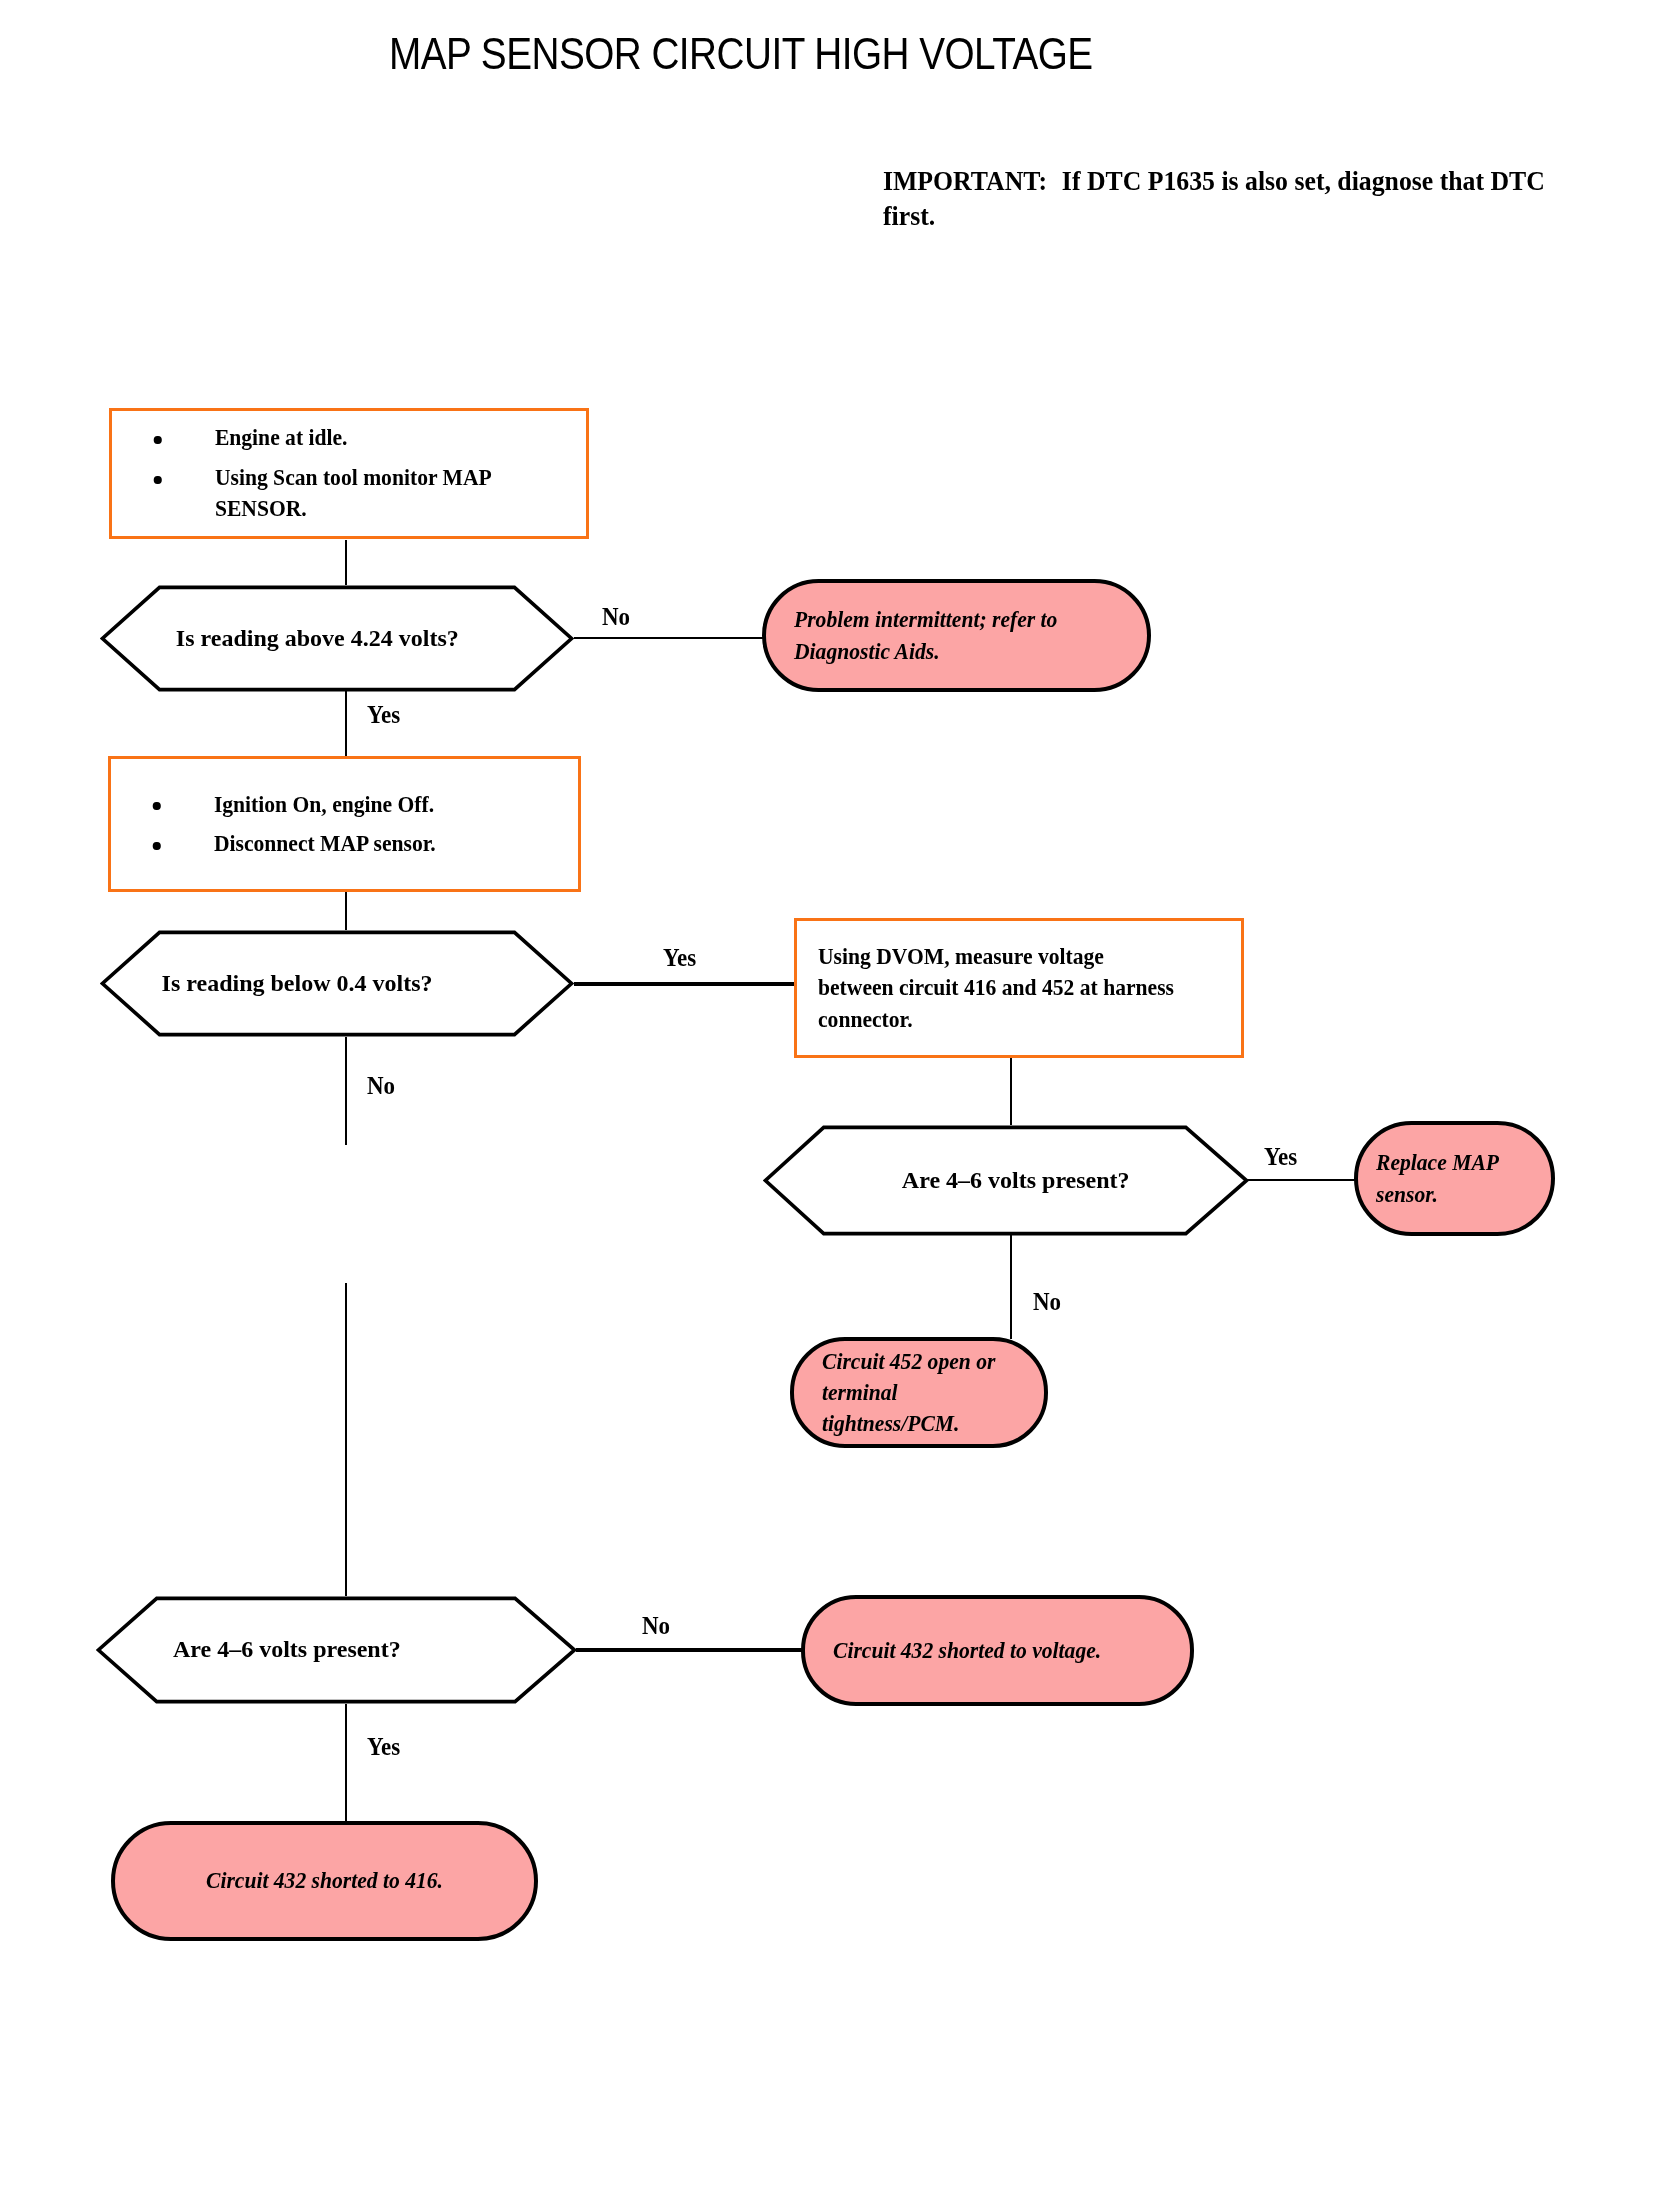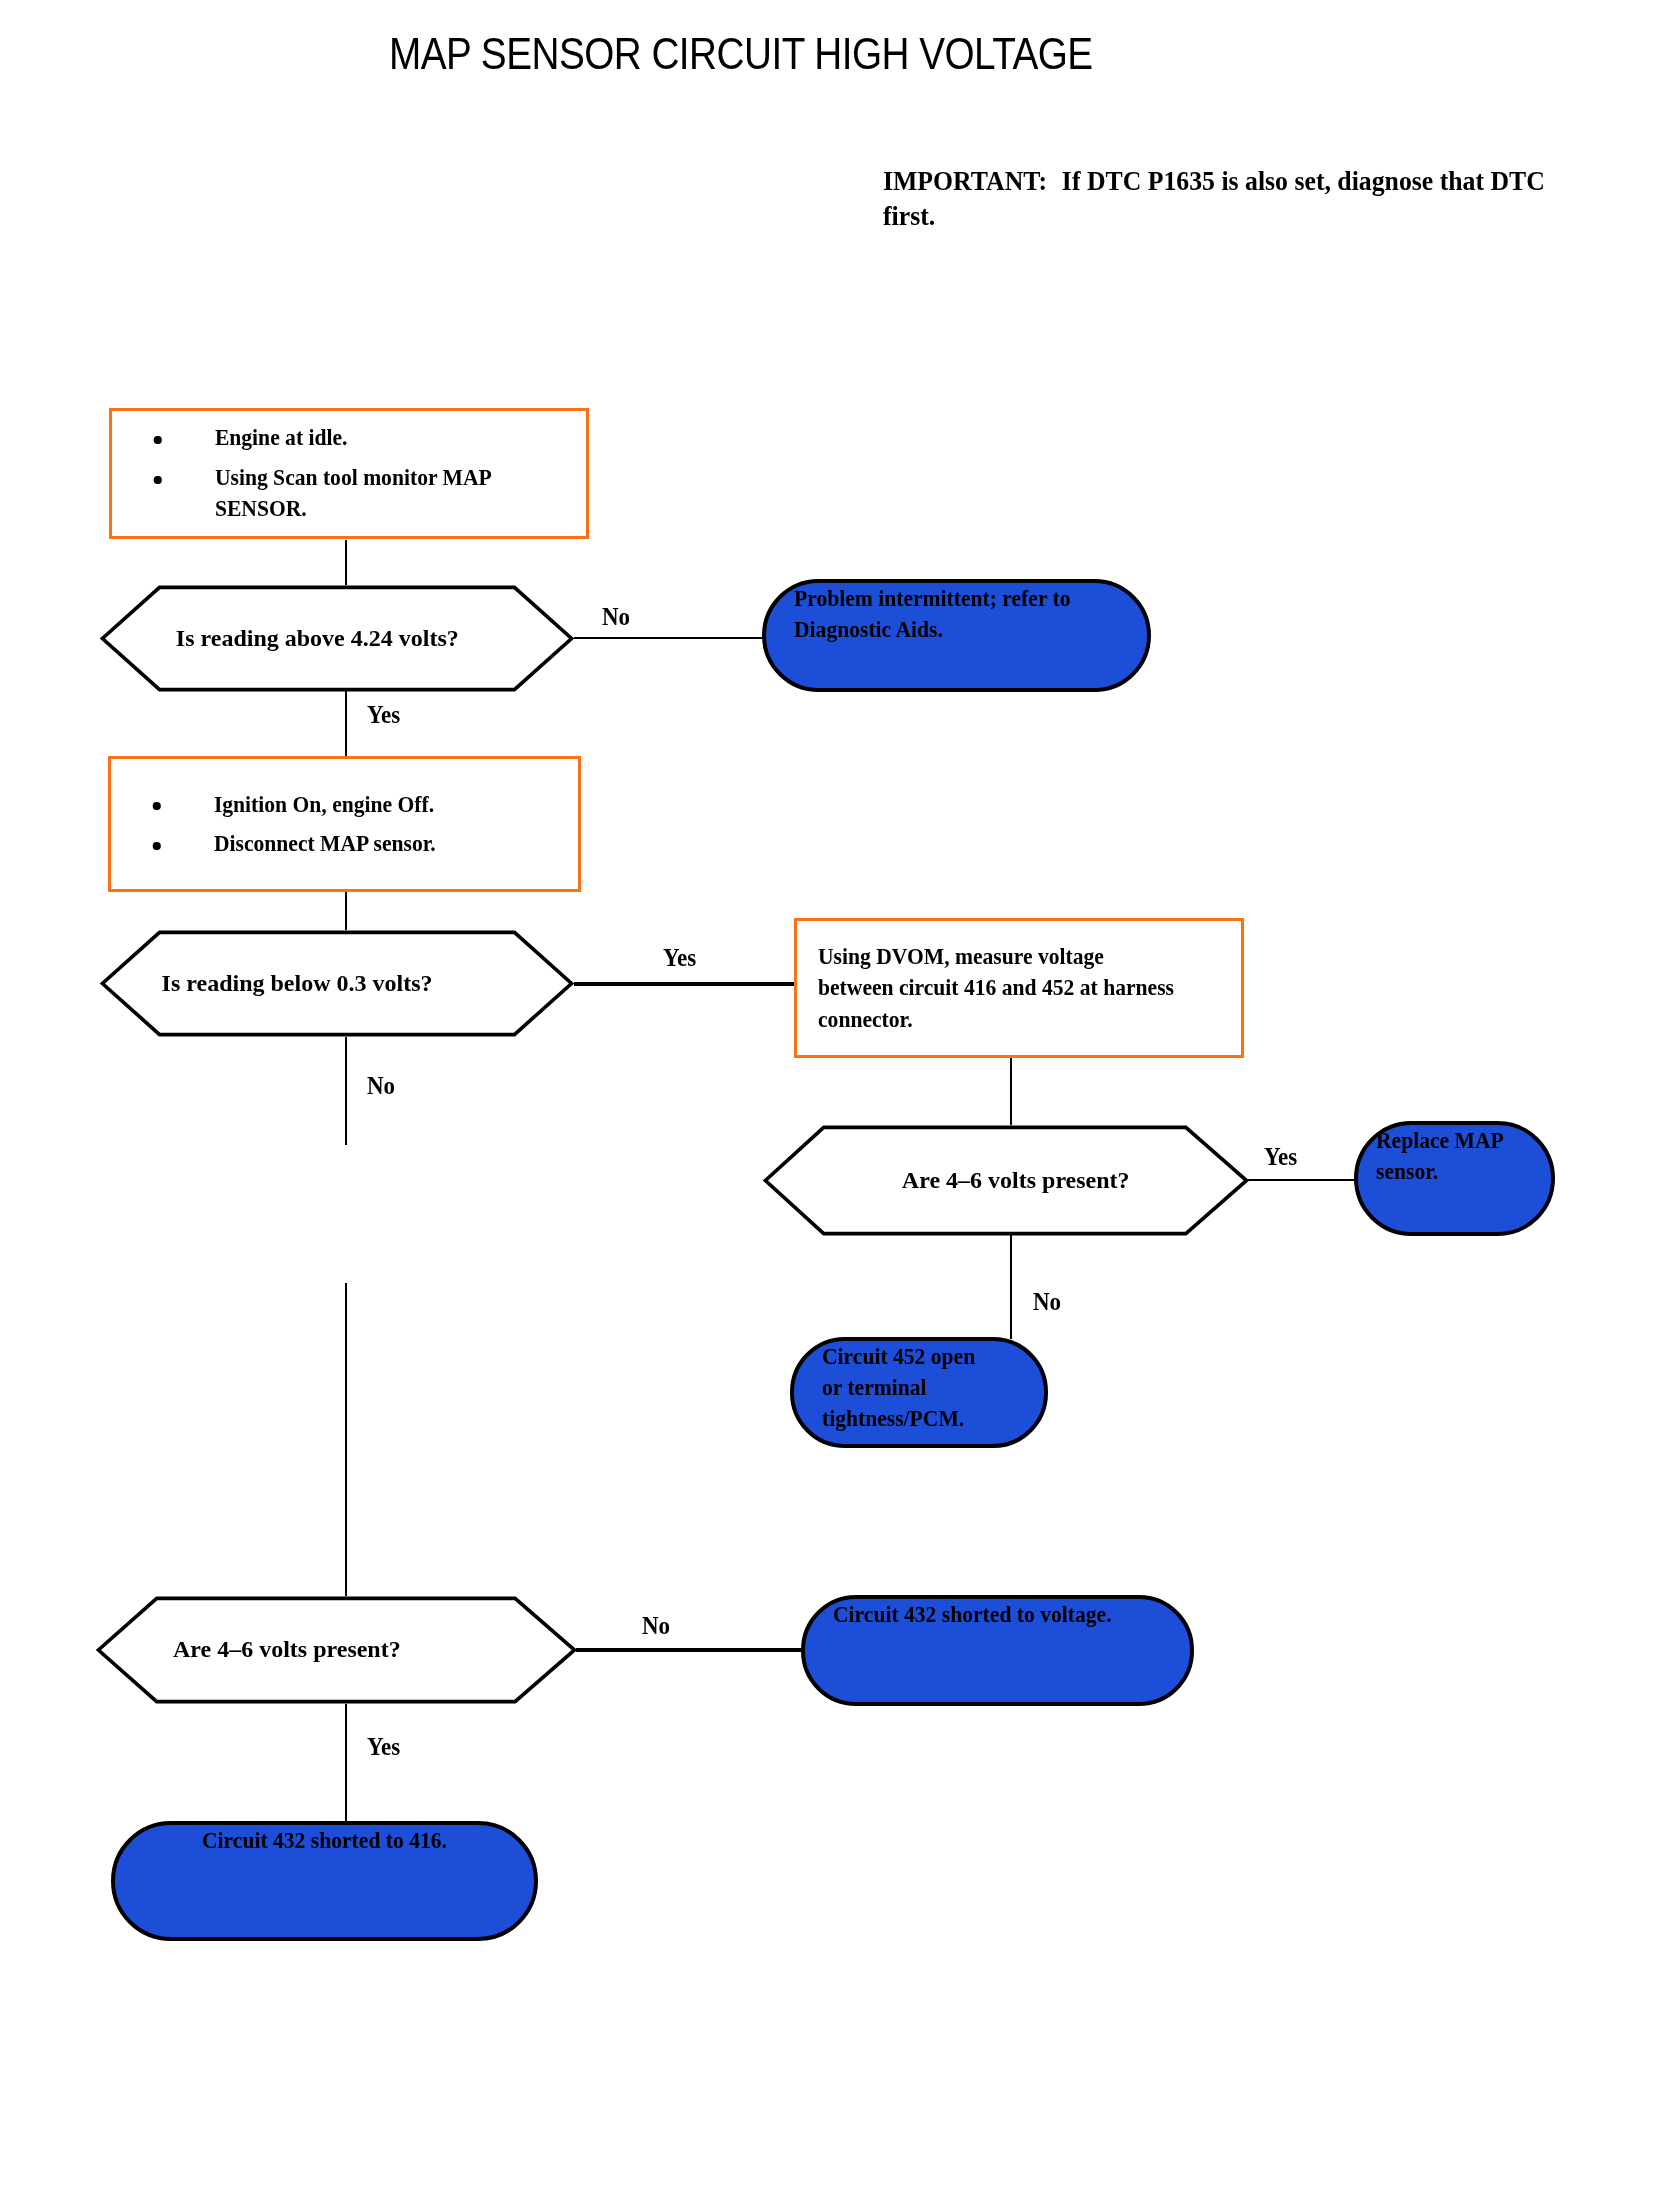--- a/index.html
+++ b/index.html
@@ -108,23 +108,24 @@
     right: 10%;
     top: 50%;
     transform: translateY(-50%);
   }
 
   
   .terminator {
     position: absolute;
     box-sizing: border-box;
     border: 4.3px solid #000;
-    background: #1d4ed8;
+    background: #fca5a5;
     display: flex;
-    align-items: flex-start;
+    align-items: center;
+    font-style: italic;
   }
   .terminator .inner { padding: 0 28px; width: 100%; }
 
   
   .vline, .hline {
     position: absolute;
     background: #000;
   }
   .vline { width: 2.4px; }
   .hline { height: 2.4px; }
@@ -190,21 +191,21 @@
       </ul>
     </div>
   </div>
 
   <div class="vline" style="left:345px; top:892px; height:39px;"></div>
 
   <div class="decision" style="left:100px; top:930px; width:474px; height:107px;">
     <svg viewBox="0 0 780 176" preserveAspectRatio="none">
       <polygon points="98,4 682,4 776,88 682,172 98,172 4,88" fill="#ffffff" stroke="#000000" stroke-width="6"></polygon>
     </svg>
-    <div class="label node-text" style="left:13%; right:6%;">Is reading below 0.3 volts?</div>
+    <div class="label node-text" style="left:13%; right:6%;">Is reading below 0.4 volts?</div>
   </div>
 
   <div class="hline thick" style="left:574px; top:982px; width:220px;"></div>
   <div class="branch-label" style="left:663px; top:943px;">Yes</div>
 
   <div class="proc-box" style="left:794px; top:918px; width:450px; height:140px;">
     <div class="inner">
       <div class="node-text">Using DVOM, measure voltage between circuit 416 and 452 at harness connector.</div>
     </div>
   </div>

